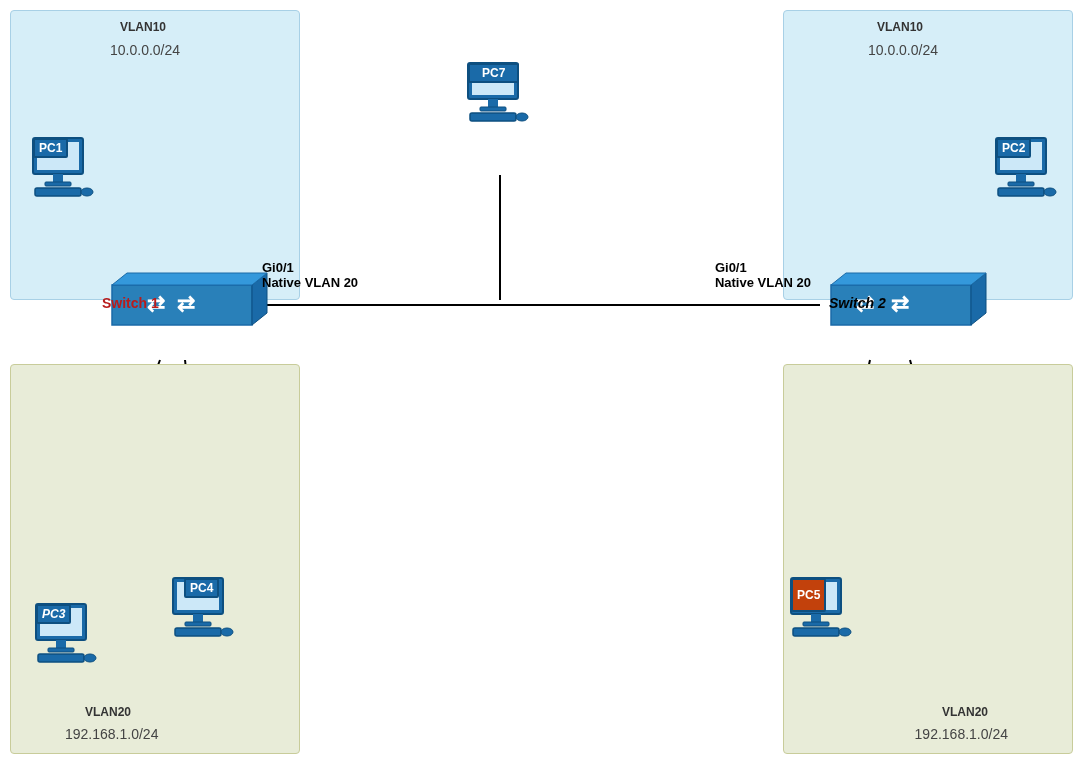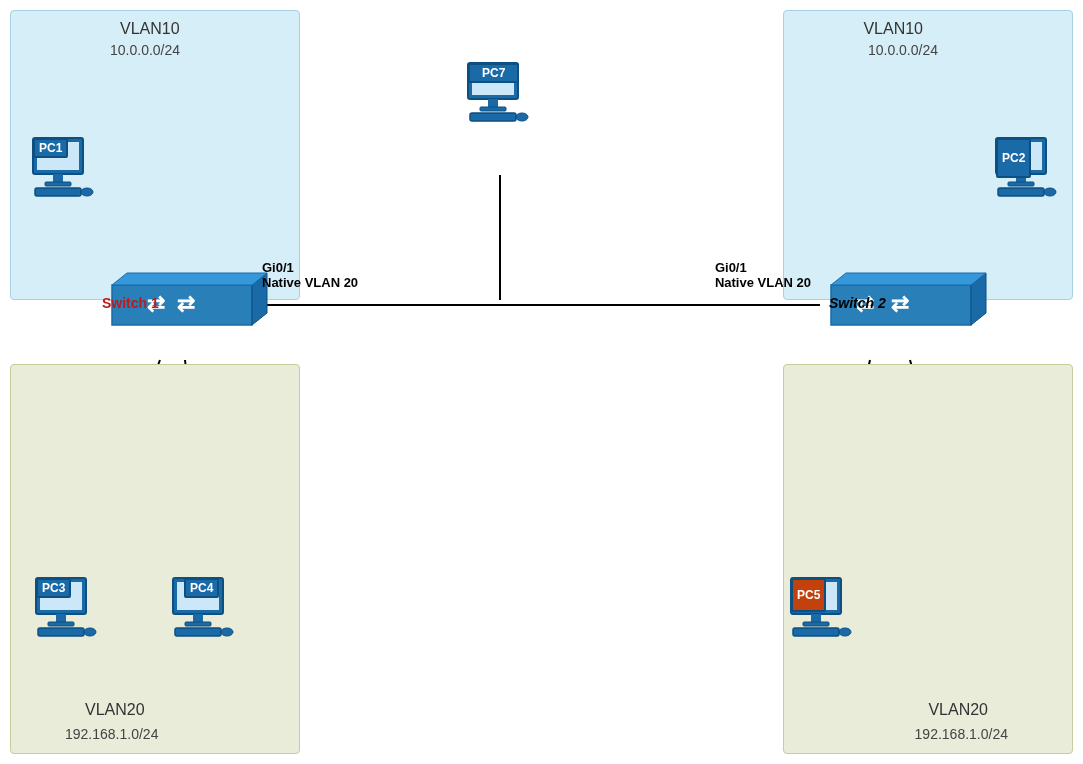--- a/index.html
+++ b/index.html
@@ -57,22 +57,22 @@
       right: 10px;
       width: 290px;
       height: 390px;
       background: #e8ecd8;
       border: 1px solid #c8cc9a;
     }
 
     
     .zone-label {
       position: absolute;
-      font-size: 16px;
-      font-weight: normal;
+      font-size: 12px;
+      font-weight: bold;
       color: #333;
     }
 
     .zone-sublabel {
       position: absolute;
       font-size: 14px;
       color: #444;
       text-align: center;
     }
 
@@ -162,36 +162,36 @@
 
   <div class="pc-icon" style="position:absolute; top:130px; right:25px;">
     <svg width="72" height="70" viewBox="0 0 72 70">
       <rect x="8" y="8" width="50" height="36" rx="2" fill="#1a6aa8" stroke="#0d4f80" stroke-width="2"></rect>
       <rect x="12" y="12" width="42" height="28" fill="#cce8f8"></rect>
       <rect x="28" y="44" width="10" height="8" fill="#1a6aa8"></rect>
       <rect x="20" y="52" width="26" height="4" rx="1" fill="#1a6aa8" stroke="#0d4f80" stroke-width="1"></rect>
       <rect x="10" y="58" width="46" height="8" rx="2" fill="#1a6aa8" stroke="#0d4f80" stroke-width="1.5"></rect>
       <ellipse cx="62" cy="62" rx="6" ry="4" fill="#1a6aa8" stroke="#0d4f80" stroke-width="1"></ellipse>
     </svg>
-    <span class="pc-label" style="position:absolute; top:8px; left:8px; font-size:12px; font-weight:bold; color:#fff; background:#1a6aa8; border:2px solid #0d4f80; padding:11px 4px; border-radius:2px;">PC2</span>
+    <span class="pc-label" style="position:absolute; top:8px; left:8px; font-size:12px; font-weight:bold; color:#fff; background:#1a6aa8; border:2px solid #0d4f80; padding:1px 4px; border-radius:2px;">PC2</span>
   </div>
 
   <div class="pc-icon" style="position:absolute; top:55px; left:460px;">
     <svg width="72" height="70" viewBox="0 0 72 70">
       <rect x="8" y="8" width="50" height="36" rx="2" fill="#1a6aa8" stroke="#0d4f80" stroke-width="2"></rect>
       <rect x="12" y="12" width="42" height="28" fill="#cce8f8"></rect>
       <rect x="28" y="44" width="10" height="8" fill="#1a6aa8"></rect>
       <rect x="20" y="52" width="26" height="4" rx="1" fill="#1a6aa8" stroke="#0d4f80" stroke-width="1"></rect>
       <rect x="10" y="58" width="46" height="8" rx="2" fill="#1a6aa8" stroke="#0d4f80" stroke-width="1.5"></rect>
       <ellipse cx="62" cy="62" rx="6" ry="4" fill="#1a6aa8" stroke="#0d4f80" stroke-width="1"></ellipse>
     </svg>
     <span class="pc-label" style="position:absolute; top:8px; left:8px; font-size:12px; font-weight:bold; color:#fff; background:#1a6aa8; border:2px solid #0d4f80; padding:1px 12px; border-radius:2px;">PC7</span>
   </div>
 
-  <div class="pc-icon" style="position:absolute; top:570px; left:28px;">
+  <div class="pc-icon" style="position:absolute; top:596px; left:28px;font-style:italic;">
     <svg width="72" height="70" viewBox="0 0 72 70">
       <rect x="8" y="8" width="50" height="36" rx="2" fill="#1a6aa8" stroke="#0d4f80" stroke-width="2"></rect>
       <rect x="12" y="12" width="42" height="28" fill="#cce8f8"></rect>
       <rect x="28" y="44" width="10" height="8" fill="#1a6aa8"></rect>
       <rect x="20" y="52" width="26" height="4" rx="1" fill="#1a6aa8" stroke="#0d4f80" stroke-width="1"></rect>
       <rect x="10" y="58" width="46" height="8" rx="2" fill="#1a6aa8" stroke="#0d4f80" stroke-width="1.5"></rect>
       <ellipse cx="62" cy="62" rx="6" ry="4" fill="#1a6aa8" stroke="#0d4f80" stroke-width="1"></ellipse>
     </svg>
     <span class="pc-label" style="position:absolute; top:8px; left:8px; font-size:12px; font-weight:bold; color:#fff; background:#1a6aa8; border:2px solid #0d4f80; padding:1px 4px; border-radius:2px;">PC3</span>
   </div>

